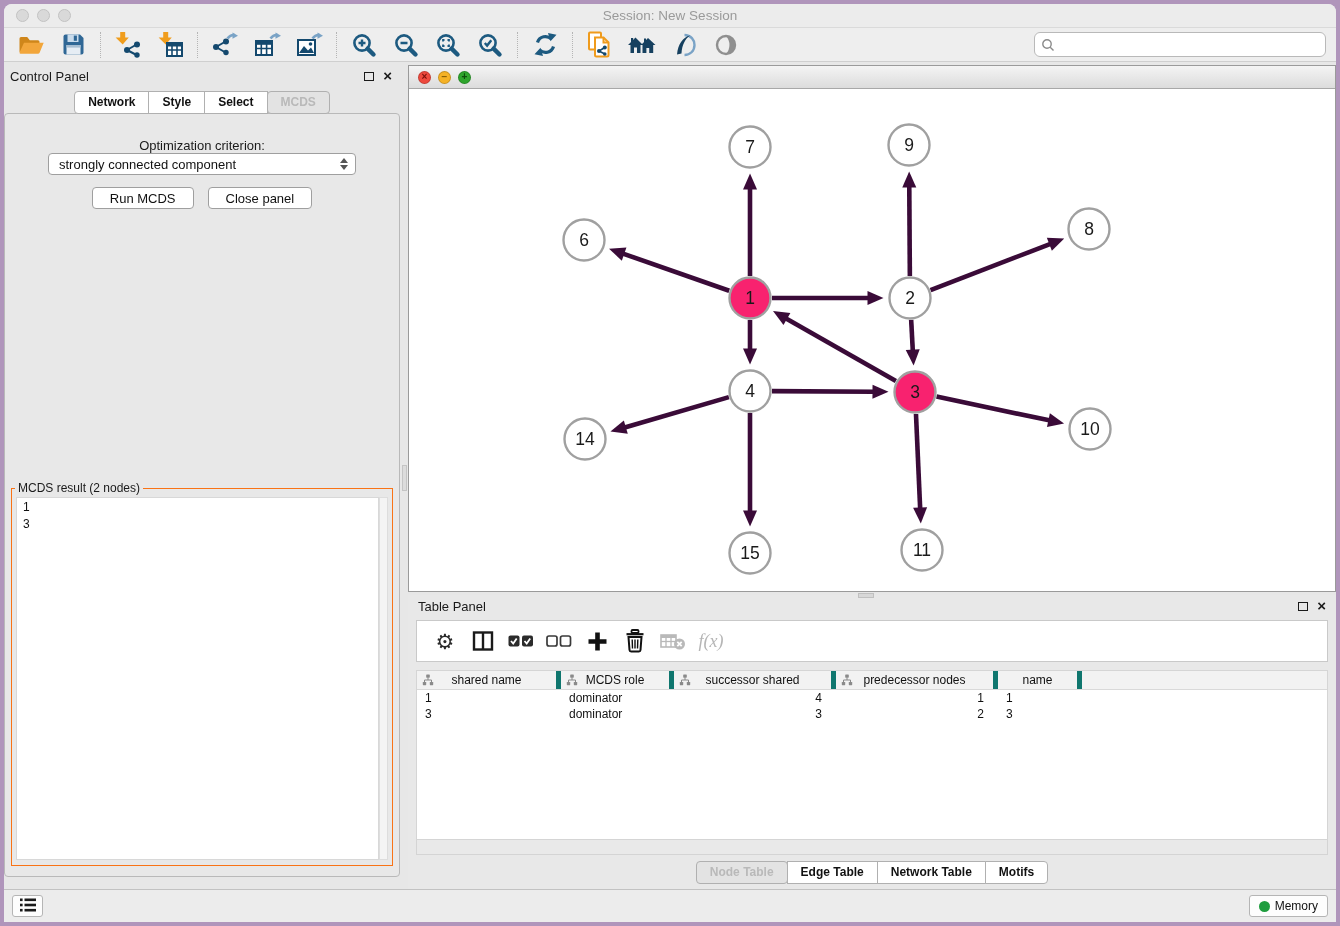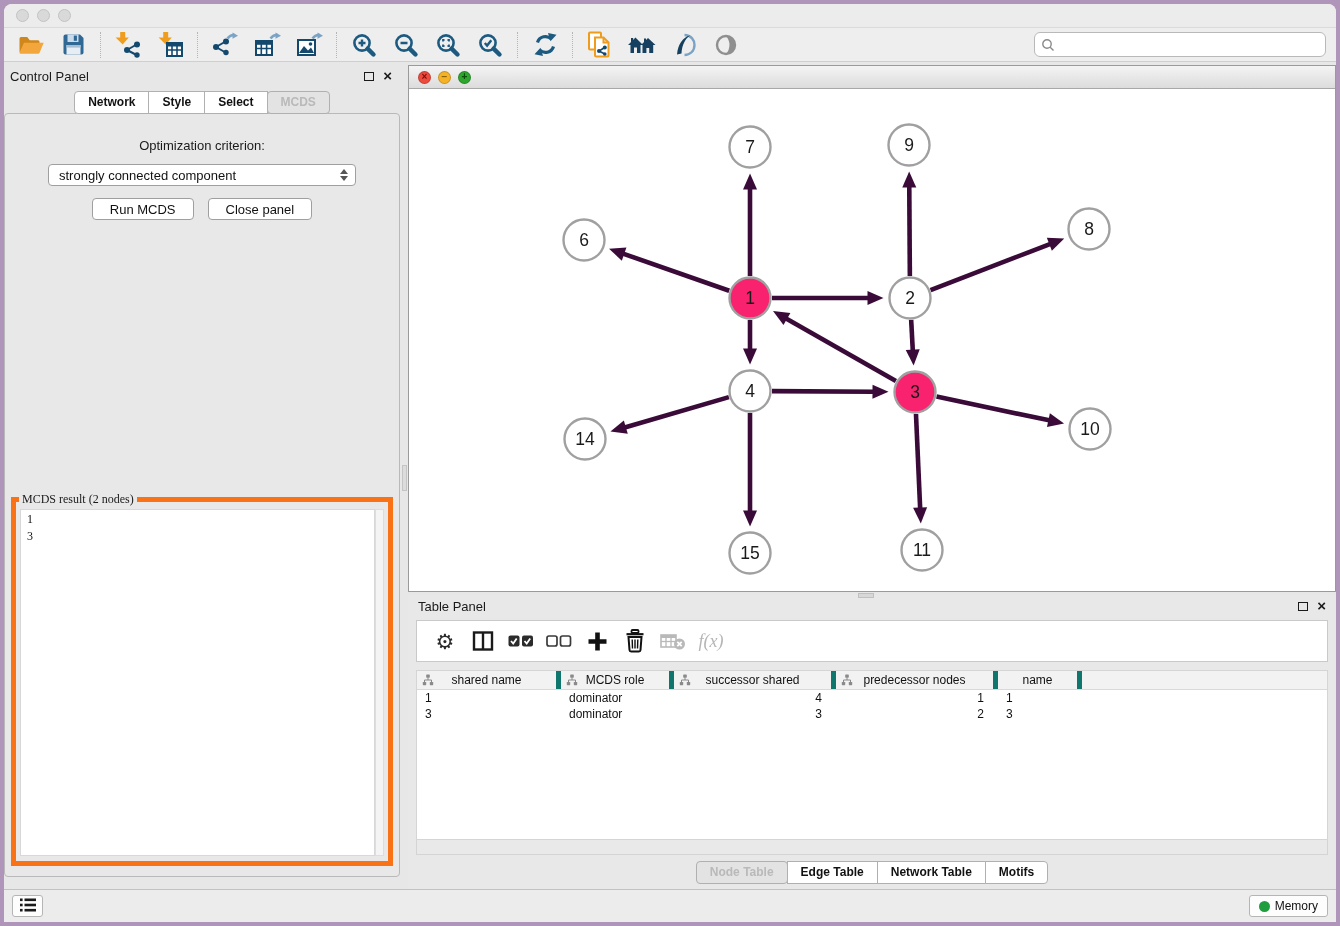--- a/index.html
+++ b/index.html
@@ -34,27 +34,27 @@
   .panel-btns { margin-left:auto; display:flex; align-items:center; gap:9px; }
   .float-btn { width:10px; height:9px; border:1.5px solid #1a1a1a; display:inline-block; cursor:pointer; }
   .close-btn { font-size:15px; font-weight:bold; color:#1a1a1a; line-height:12px; cursor:pointer; }
   .cp-tabs { display:flex; justify-content:center; margin-top:4px; position:relative; z-index:2; }
   .tab { border:1px solid #b0b0b0; background:#fff; color:#111; font-size:12px; font-weight:bold; padding:3px 13px 4px; margin-left:-1px; cursor:pointer; white-space:nowrap; }
   .tab:first-child { border-radius:4px 0 0 4px; margin-left:0; }
   .tab:last-child { border-radius:0 4px 4px 0; }
   .tab.selected { background:#e3e3e3; color:#b9b9b9; border-radius:4px; position:relative; }
   .cp-body { flex:1; min-height:0; border:1px solid #b9b9b9; border-radius:4px; background:#e8e8e8; margin-top:-1px; display:flex; flex-direction:column; align-items:center; }
   .opt-label { margin-top:24px; font-size:13px; color:#1a1a1a; }
-  .dropdown { margin-top:11px; width:308px; height:22px; background:#fff; border:1px solid #9f9f9f; border-radius:4px; display:flex; align-items:center; padding:0 7px 0 10px; font-size:13px; color:#111; cursor:pointer; }
+  .dropdown { width:308px; height:22px; background:#fff; border:1px solid #9f9f9f; border-radius:4px; display:flex; align-items:center; padding:0 7px 0 10px; font-size:13px; color:#111; cursor:pointer; }
   .dropdown .stepper { margin-left:auto; display:flex; flex-direction:column; align-items:center; gap:2px; }
   .tri-up { width:0; height:0; border-left:4px solid transparent; border-right:4px solid transparent; border-bottom:5px solid #555; display:block; }
   .tri-dn { width:0; height:0; border-left:4px solid transparent; border-right:4px solid transparent; border-top:5px solid #555; display:block; }
   .btn-row { margin-top:12px; display:flex; gap:14px; }
   .btn { height:22px; background:#fff; border:1px solid #9f9f9f; border-radius:4px; padding:0 17px; font-size:13px; font-family:"Liberation Sans",sans-serif; color:#111; cursor:pointer; }
-  .result-box { margin:272px 6px 10px; align-self:stretch; flex:1; min-height:0; border:5px solid #f97316; position:relative;font-family:Liberation Serif, serif; }
+  .result-box { margin:272px 6px 10px; align-self:stretch; flex:1; min-height:0; border:1px solid #f97316; position:relative; }
   .result-box legend { font-size:12px; color:#1a1a1a; padding:0 3px; margin-left:3px; }
   .result-area { position:absolute; top:2px; left:4px; right:13px; bottom:5px; background:#fff; border:1px solid #d8d8d8; font-size:12px; line-height:16.5px; padding:1px 6px; white-space:pre; overflow:hidden; color:#111; }
   .result-scrollbar { position:absolute; top:2px; right:4px; bottom:5px; width:9px; background:#f4f4f4; border:1px solid #ddd; }
   .v-grip { position:absolute; right:-7px; top:400px; width:5px; height:26px; background:#dcdcdc; border:1px solid #c4c4c4; cursor:col-resize; }
 
   
   .right-col { flex:1; min-width:0; display:flex; flex-direction:column; position:relative; }
 
   .network-window { height:527px; flex:0 0 527px; border:1px solid #9a9a9a; background:#fff; display:flex; flex-direction:column; }
   .net-titlebar { height:23px; flex:0 0 23px; background:linear-gradient(#f4f4f4,#dcdcdc); border-bottom:1px solid #a8a8a8; position:relative; display:flex; align-items:center; }
@@ -99,20 +99,21 @@
 
 <div class="screen">
   <div class="window">
 
     <div class="app-titlebar">
       <div class="mac-buttons">
         <span class="mac-dot"></span>
         <span class="mac-dot"></span>
         <span class="mac-dot"></span>
       </div>
+      <div class="app-title">Session: New Session</div>
     </div>
 
     <div class="main-toolbar">
       <div class="toolbar-groups" id="toolbar-groups">
           <div class="tool-btn">
             <span class="ticon">
               <svg width="27" height="24" viewBox="0 0 27 24">
                 <path d="M1.5 19 V5.5 Q1.5 4 3 4 h6.2 l2.6 3.2 H20 q1.5 0 1.5 1.5 V11" fill="#cf861a"></path>
                 <path d="M1.5 19.5 L6 9.8 h19.7 l-4 9.7 q-.5 1.2-1.8 1.2 H2.6 q-1.1 0-1.1-1.2z" fill="#f2a63b"></path>
               </svg>

